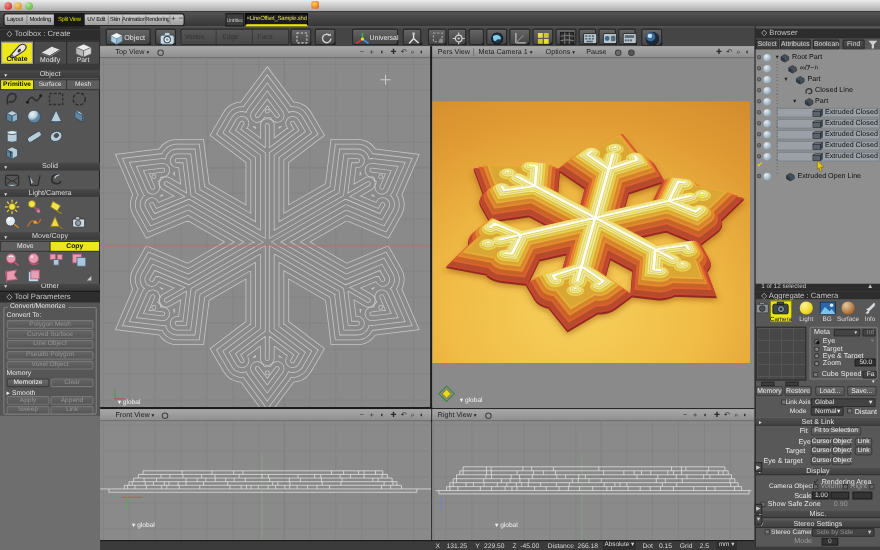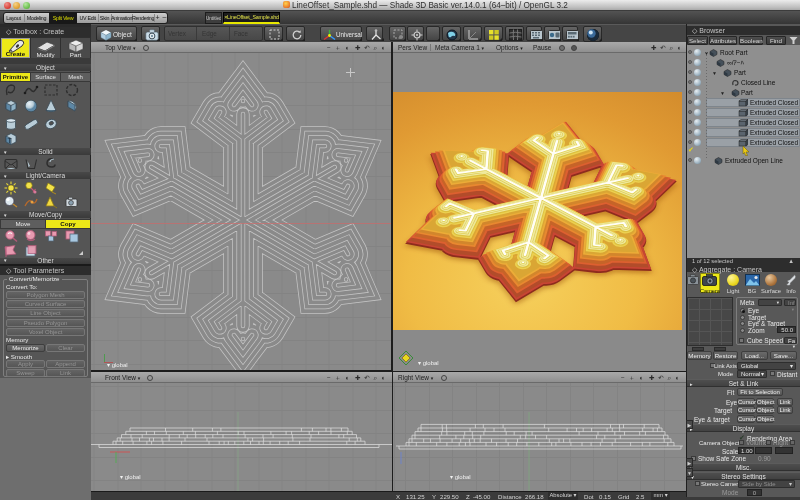--- a/index.html
+++ b/index.html
@@ -20,21 +20,20 @@
 .chk{position:absolute;width:5px;height:5px;background:#777;border:1px solid #3a3a3a}
 .rad{position:absolute;width:5px;height:5px;border-radius:50%;background:#888;border:1px solid #3a3a3a}
 .sect{position:absolute;background:linear-gradient(#4e4e4e,#424242);color:#e2e2e2;font-size:6.5px;text-align:center;border-top:1px solid #5c5c5c;border-bottom:1px solid #303030}
 .trow{position:absolute;font-size:6.5px;color:#101010;white-space:nowrap;line-height:10px}
 </style></head><body>
 <div class="abs" style="left:0;top:0;width:800px;height:11px;background:linear-gradient(#ececec,#bdbdbd 75%,#a9a9a9);border-bottom:1px solid #3c3c3c">
     <span style="position:absolute;left:4px;top:1.5px;width:7px;height:7px;border-radius:50%;background:radial-gradient(circle at 35% 30%,#f2918a,#d8433a 65%,#b13028)"></span>
     <span style="position:absolute;left:13px;top:1.5px;width:7px;height:7px;border-radius:50%;background:radial-gradient(circle at 35% 30%,#f5d287,#e0a033 65%,#b97e1e)"></span>
     <span style="position:absolute;left:23px;top:1.5px;width:7px;height:7px;border-radius:50%;background:radial-gradient(circle at 35% 30%,#b7e8a2,#6cbf4f 65%,#4b9a33)"></span>
     <span style="position:absolute;left:283px;top:1px;width:7px;height:7px;border-radius:2px;background:radial-gradient(circle at 40% 35%,#ffd24d,#e8762a 70%,#a04010)"></span>
-    <span style="position:absolute;left:292px;top:0;font-size:8.2px;line-height:11px;color:#2e2e2e">LineOffset_Sample.shd — Shade 3D Basic ver.14.0.1 (64–bit) / OpenGL 3.2</span>
   </div>
 <div class="abs" style="left:0;top:11px;width:800px;height:13px;background:linear-gradient(#535353,#353535)"></div>
 <div class="abs" style="left:3px;top:12px;width:165px;height:12px;background:linear-gradient(#cecece,#9c9c9c);border:1px solid #1e1e1e;border-radius:3px"></div>
 <span class="abs" style="left:3px;top:12px;width:21px;height:12px;color:#151515;font-size:5.4px;letter-spacing:-0.3px;line-height:12px;text-align:center;overflow:hidden;white-space:nowrap;z-index:3">Layout</span>
 <span class="abs" style="left:24px;top:14px;width:1px;height:8px;background:#8a8a8a;z-index:3"></span>
 <span class="abs" style="left:24px;top:12px;width:25px;height:12px;color:#151515;font-size:5.4px;letter-spacing:-0.3px;line-height:12px;text-align:center;overflow:hidden;white-space:nowrap;z-index:3">Modeling</span>
 <span class="abs" style="left:49px;top:14px;width:1px;height:8px;background:#8a8a8a;z-index:3"></span>
 <span class="abs" style="left:49px;top:12px;width:28px;height:12px;background:#181818;border-radius:1px;color:#d8d800;font-size:5.4px;letter-spacing:-0.3px;line-height:12px;text-align:center;overflow:hidden;white-space:nowrap;z-index:3">Split View</span>
 <span class="abs" style="left:77px;top:12px;width:21px;height:12px;color:#151515;font-size:5.4px;letter-spacing:-0.3px;line-height:12px;text-align:center;overflow:hidden;white-space:nowrap;z-index:3">UV Edit</span>
 <span class="abs" style="left:98px;top:14px;width:1px;height:8px;background:#8a8a8a;z-index:3"></span>

